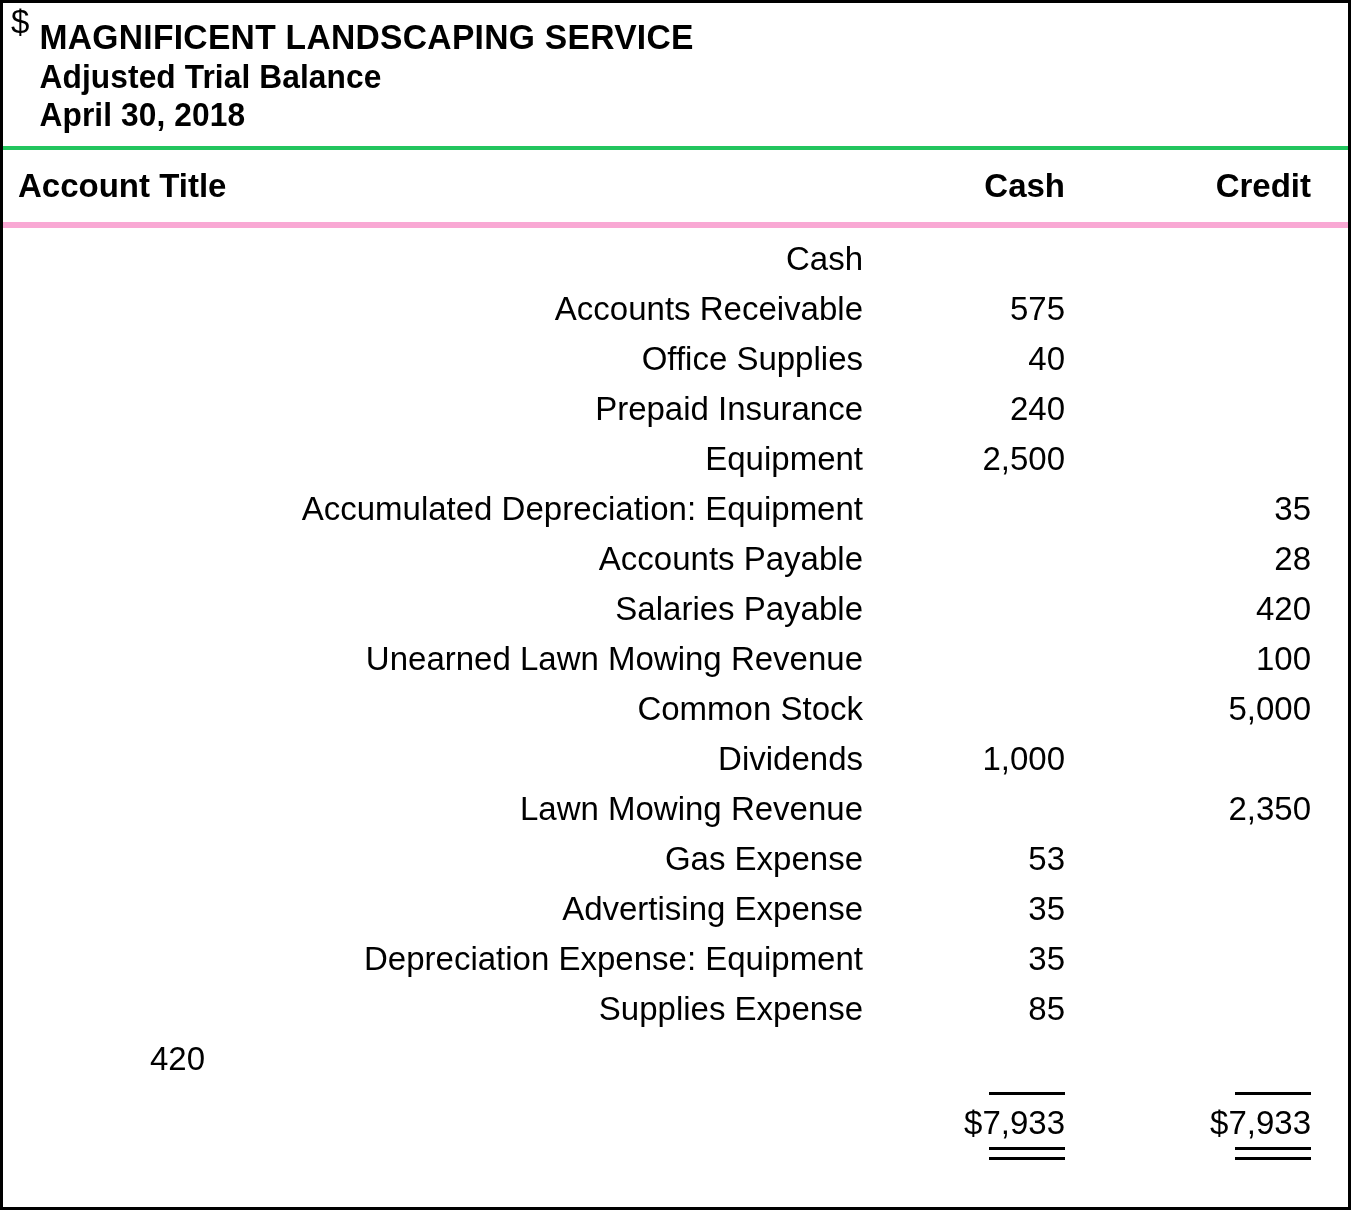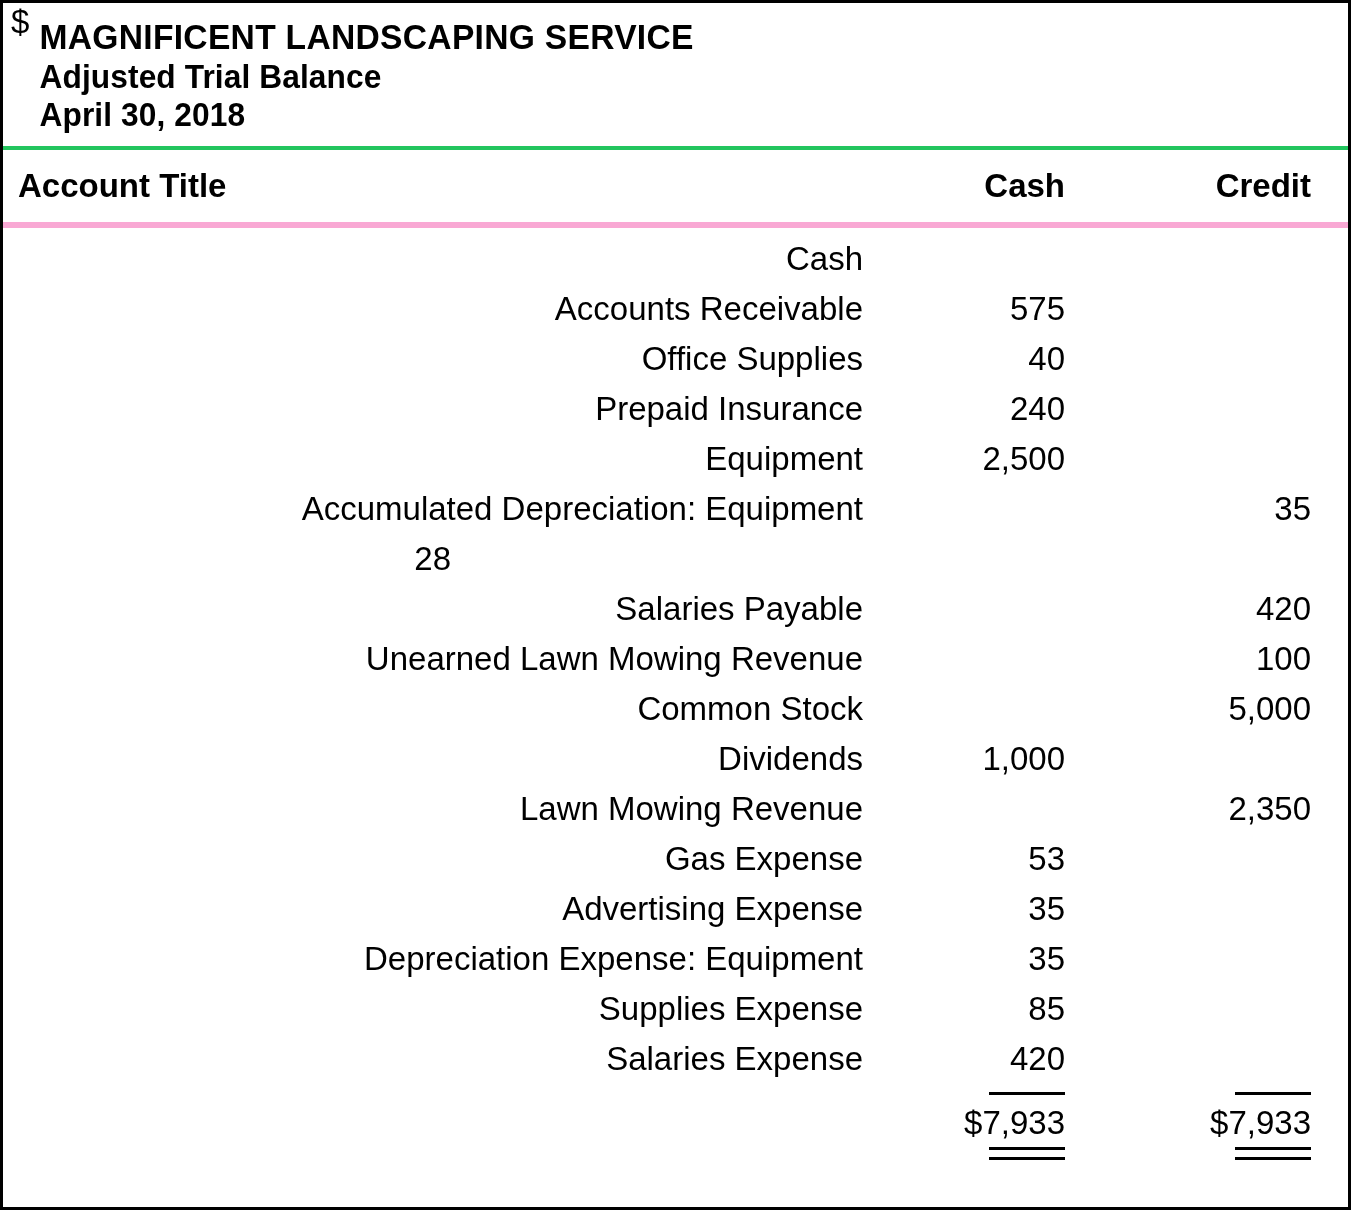--- a/index.html
+++ b/index.html
@@ -197,20 +197,21 @@
         <div class="c-title">Accumulated Depreciation: Equipment</div>
         <div class="c-debit">
           <span class="money"></span>
         </div>
         <div class="c-credit">
           <span class="cur-float">$</span>
           <span class="money">35</span>
         </div>
       </div>
       <div class="row">
+        <div class="c-title">Accounts Payable</div>
         <div class="c-debit">
           <span class="money"></span>
         </div>
         <div class="c-credit">
           <span class="money">28</span>
         </div>
       </div>
       <div class="row">
         <div class="c-title">Salaries Payable</div>
         <div class="c-debit">
@@ -286,21 +287,20 @@
       <div class="row">
         <div class="c-title">Supplies Expense</div>
         <div class="c-debit">
           <span class="money">85</span>
         </div>
         <div class="c-credit">
           <span class="money"></span>
         </div>
       </div>
       <div class="row">
-        <div class="c-title">Salaries Expense</div>
         <div class="c-debit">
           <span class="money">420</span>
         </div>
         <div class="c-credit">
           <span class="money"></span>
         </div>
       </div>
     </div>
 
   <div class="totals-row">

